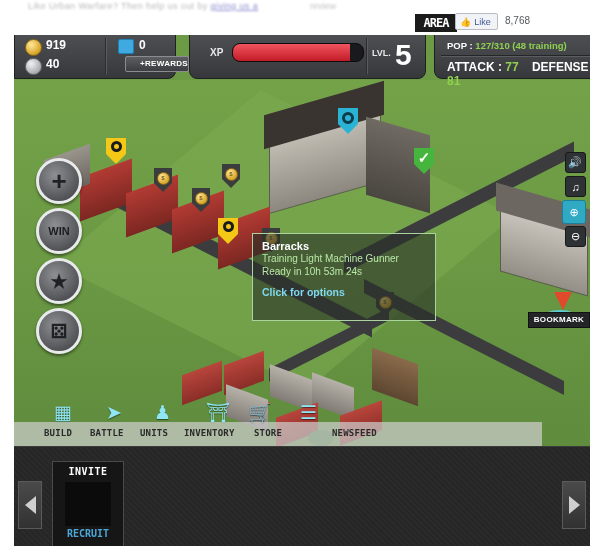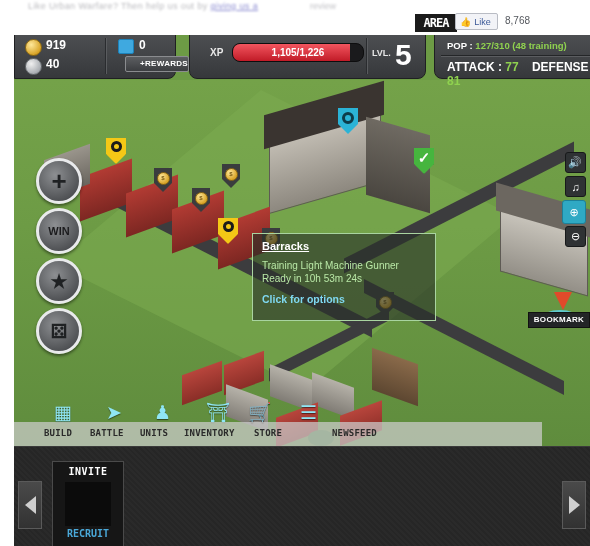--- a/index.html
+++ b/index.html
@@ -137,21 +137,21 @@
      border:1px solid #8d6a14;font-size:6px;color:#7a5a10;text-align:center;
      line-height:10px;font-weight:bold;}
   .check{margin-top:2px;color:#fff;font-size:15px;font-weight:bold;line-height:15px;}
   .timer{width:12px;height:12px;margin-top:4px;border-radius:50%;
      border:3px solid #0d3c4a;box-sizing:border-box;}
 
   
   .tooltip{position:absolute;left:238px;top:153px;width:184px;height:88px;
      background:rgba(40,48,40,.62);border:1px solid #a9d4a0;z-index:35;
      padding:6px 9px;box-sizing:border-box;cursor:pointer;}
-  .tt-title{font-size:11px;font-weight:bold;color:#fff;margin-bottom:7px;text-decoration:underline;}
+  .tt-title{font-size:11px;font-weight:bold;color:#fff;}
   .tt-line{font-size:10px;color:#b9e8a6;line-height:13px;}
   .tt-action{font-size:10.5px;font-weight:bold;color:#7fd8f0;margin-top:8px;}
 
   
   .navbar{position:absolute;left:0;bottom:0;width:528px;height:24px;
      background:rgba(205,205,205,.72);z-index:25;}
   .navicons{position:absolute;left:0;bottom:24px;width:576px;height:32px;z-index:25;}
   .navico{position:absolute;bottom:0;color:#8fe6f5;font-size:19px;
      text-shadow:0 1px 1px rgba(0,0,0,.5);cursor:pointer;line-height:19px;}
   .navlbl{position:absolute;top:6px;font-size:9px;font-weight:bold;color:#2a2a2a;
@@ -374,21 +374,20 @@
         <div class="divider-v" style="left:90px;"></div>
         <div class="gem" style="left:103px;top:5px;"></div>
         <div class="coin-lbl" style="left:124px;top:4px;">0</div>
         <div class="rewards-btn">+REWARDS</div>
       </div>
 
       <div class="panel panel-mid">
         <div class="xp-lbl">XP</div>
         <div class="xp-track">
           <div class="xp-fill" id="xpfill" style="width: 90%;"></div>
-          <div class="xp-text">1,105/1,226</div>
         </div>
         <div class="divider-v" style="left:176px;"></div>
         <div class="lvl-lbl">LVL.</div>
         <div class="lvl-num">5</div>
       </div>
 
       <div class="panel panel-right">
         <div class="stat-pop">
           <span>POP :</span>
           <span class="stat-val">127/310 (48 training)</span>

